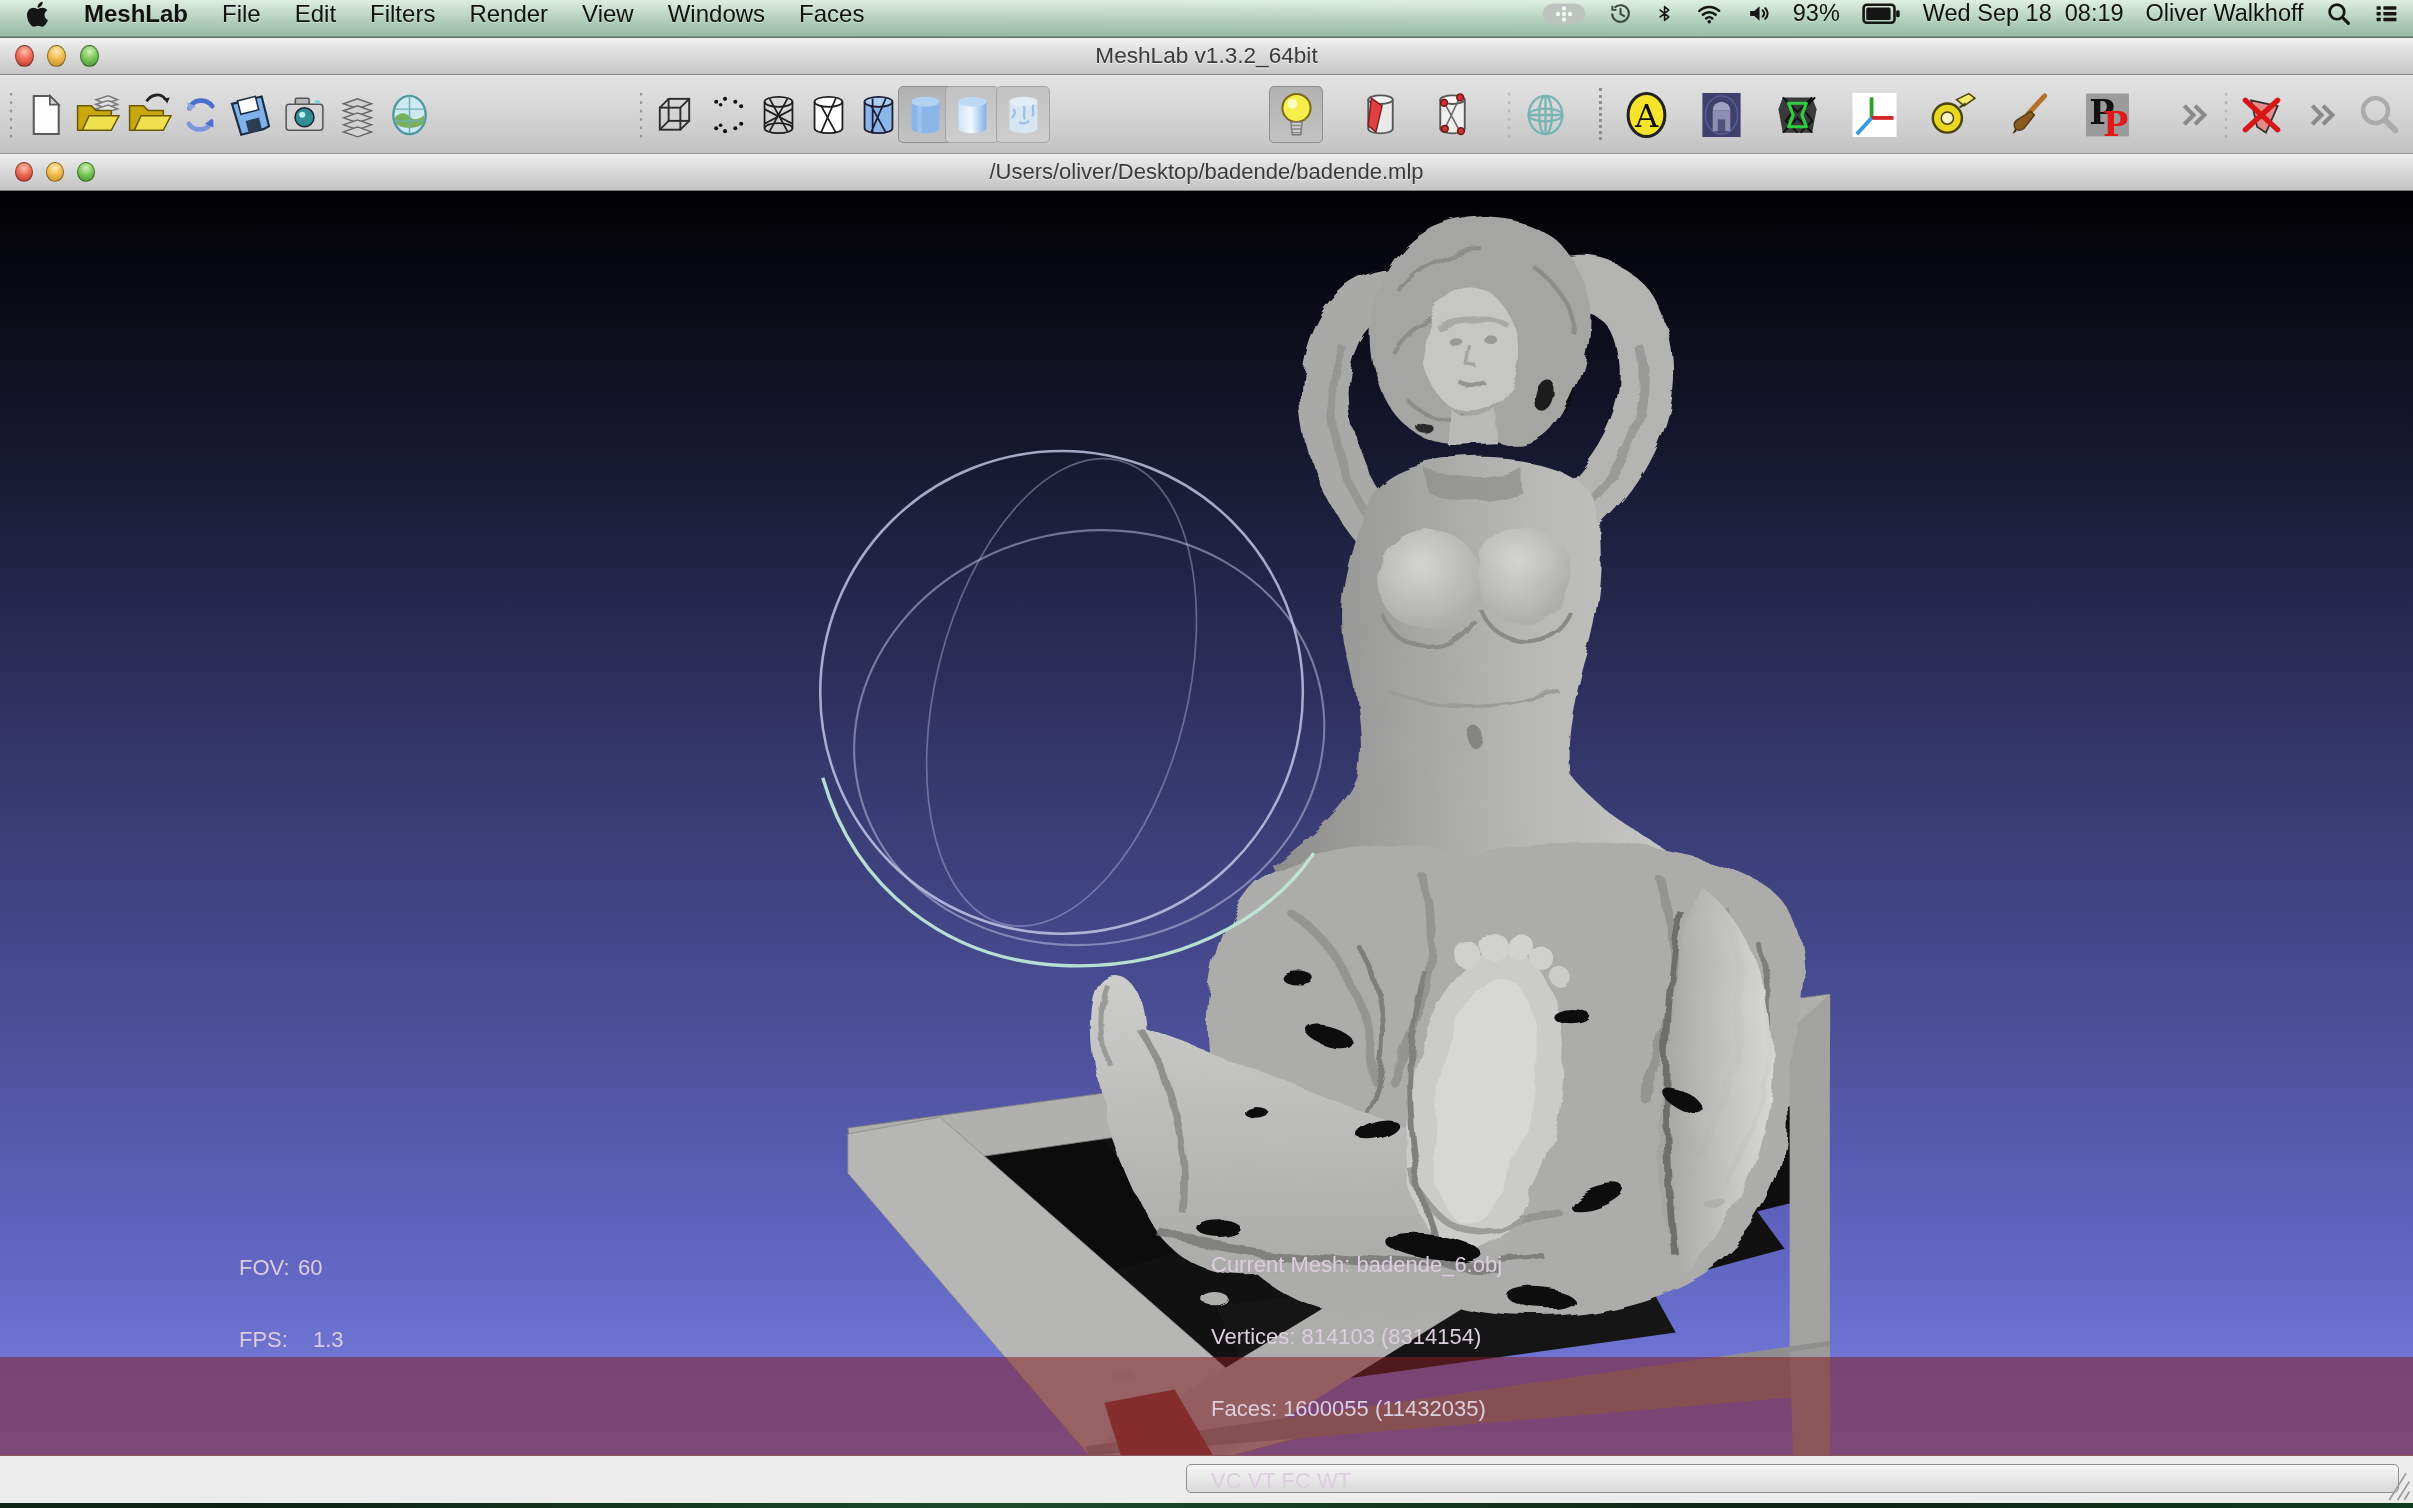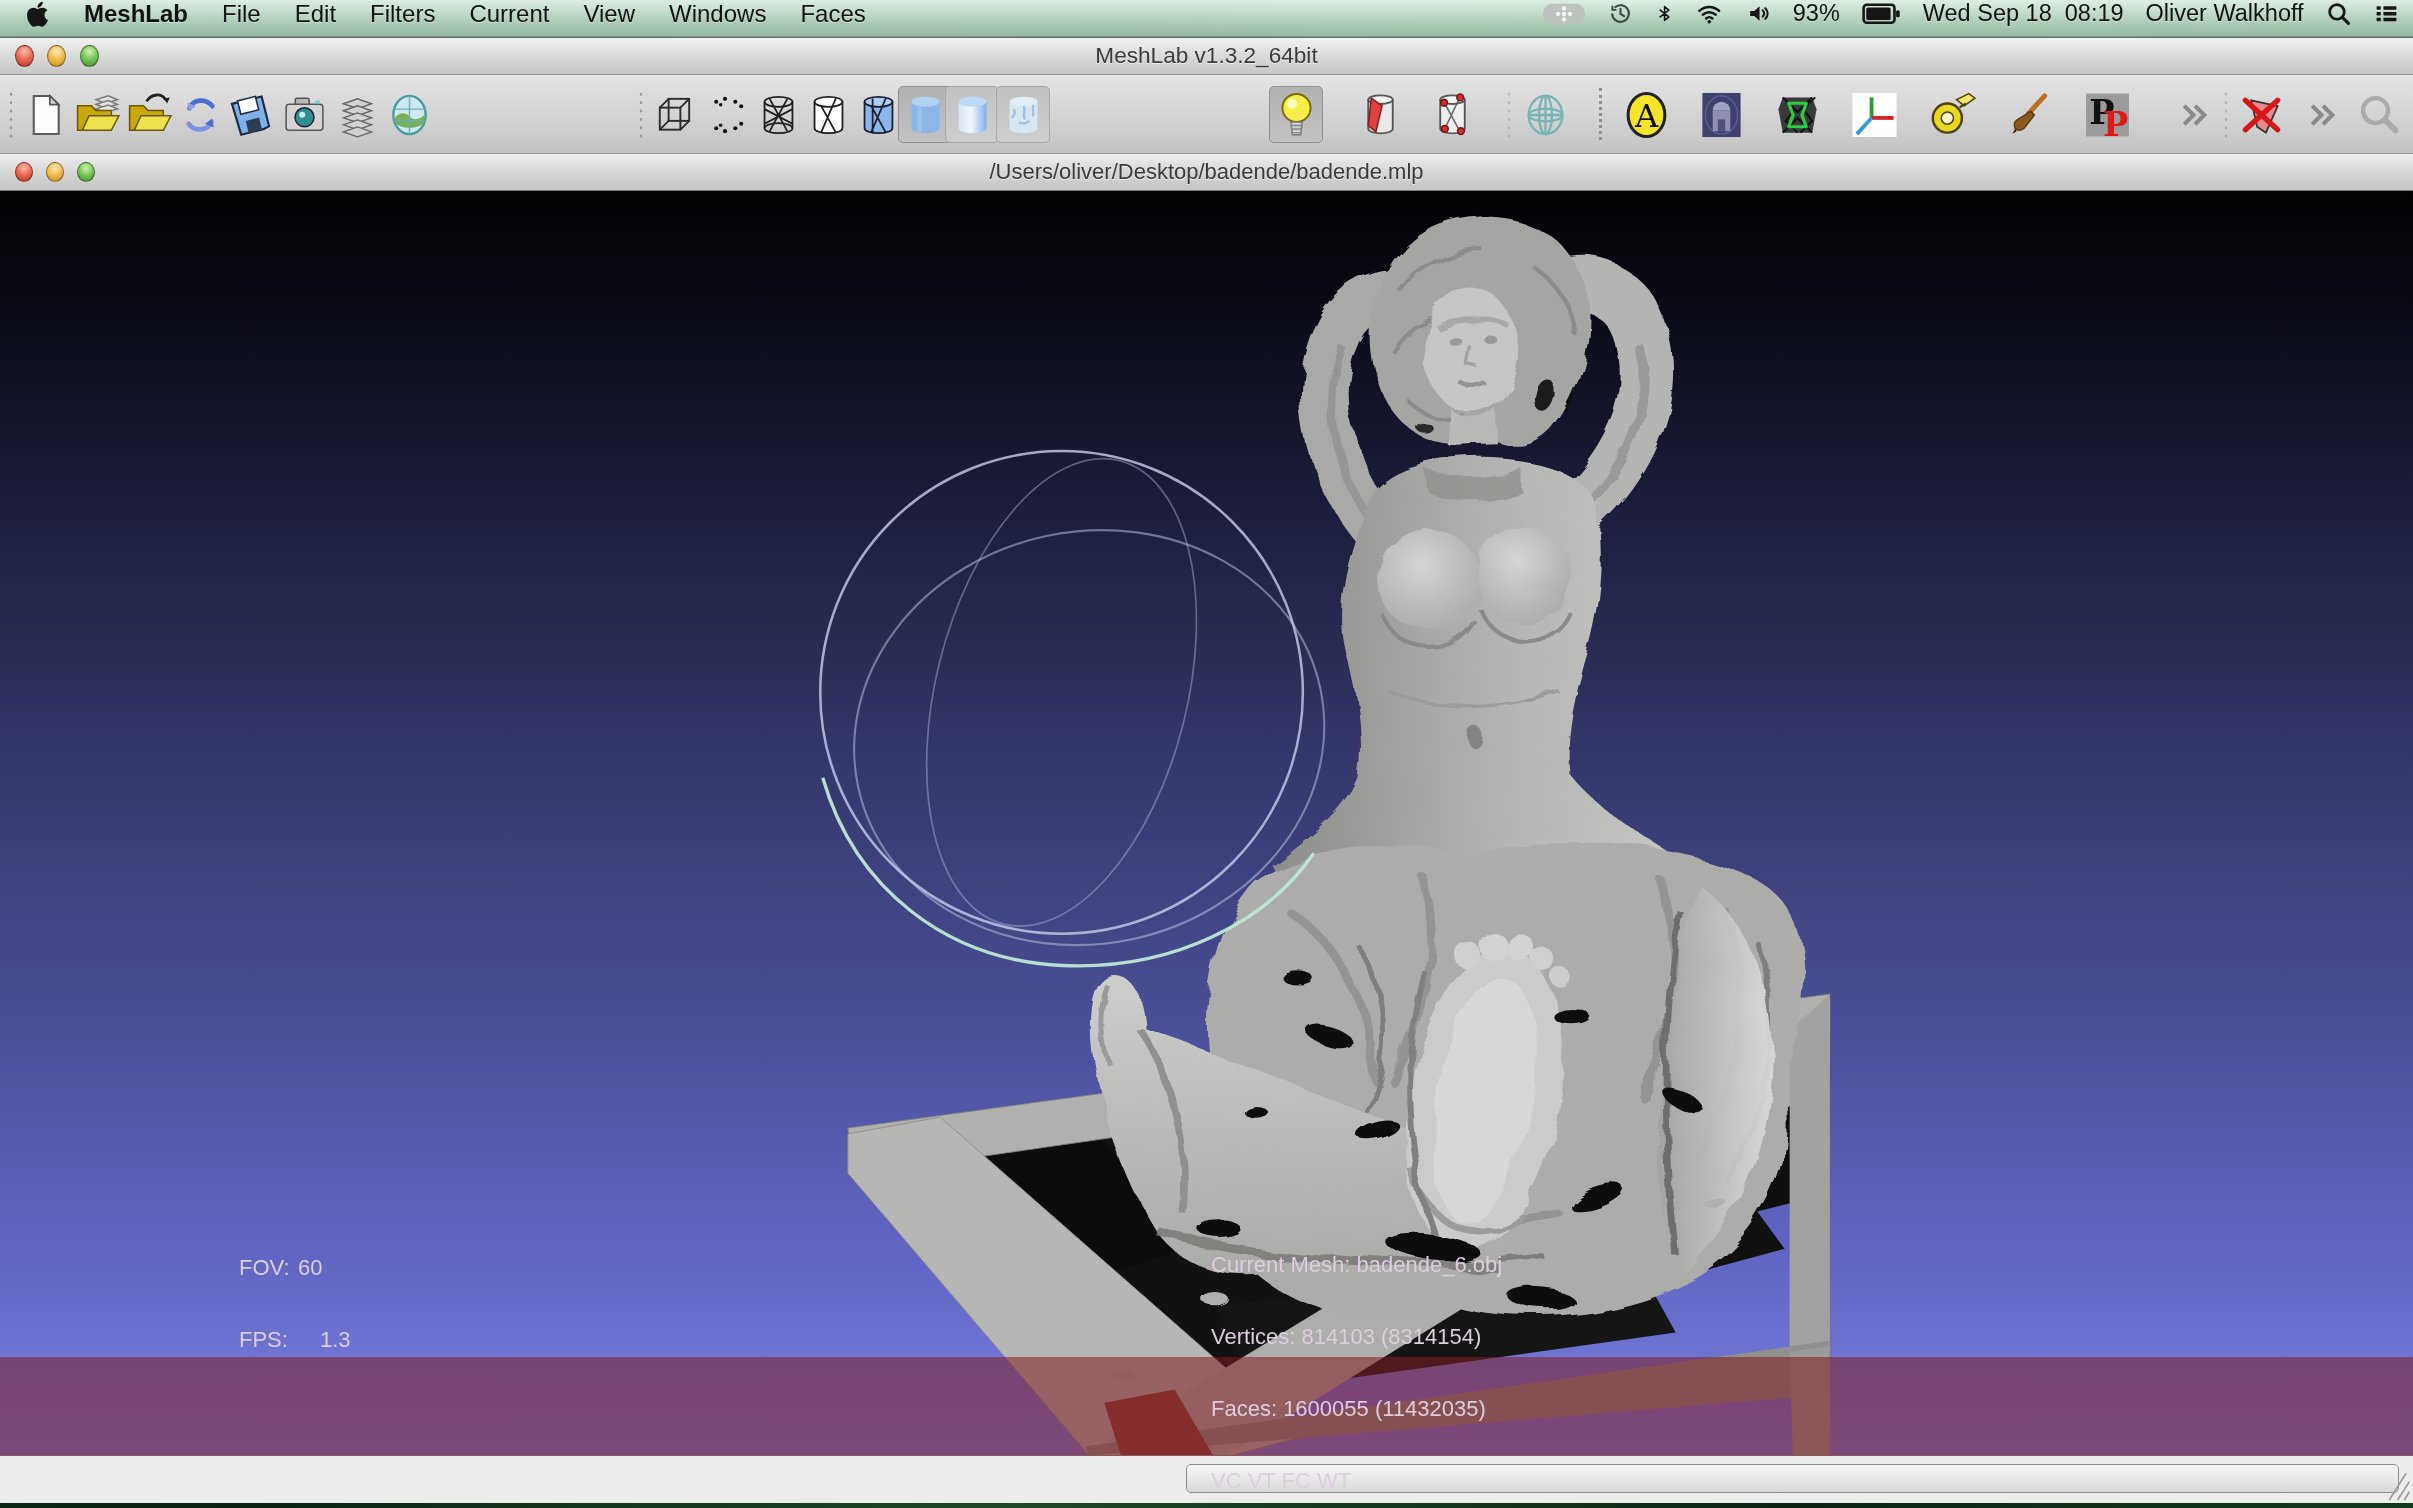--- a/index.html
+++ b/index.html
@@ -68,21 +68,21 @@
     background:linear-gradient(180deg,#010103 0%,#16172e 20%,#34376b 45%,#4b4f97 66%,#6064c0 83%,#7b7fe0 100%);
     overflow:hidden;
   }
   .viewport svg{position:absolute;left:0;top:0;}
   .hudbar{
     position:absolute;left:0;top:1166px;width:100%;height:99px;
     background:rgba(128,30,36,0.55);z-index:5;
   }
   .hud{position:absolute;color:#dccede;font-size:22px;line-height:24px;white-space:pre;z-index:6;}
   .hud .v{margin-left:8.4px;}
-  .hud .vg{margin-left:32px;}
+  .hud .vg{margin-left:25px;}
   .hud-left{left:239px;top:1170px;}
   .hud-right{left:1211px;top:1167px;}
   
   .bottomstrip{
     position:absolute;left:0;top:1417px;width:100%;height:48px;
     background:#ececec;border-top:0.8px solid #9a9a9a;box-sizing:border-box;
   }
   .hthumb{
     position:absolute;left:1186px;top:8.4px;width:1213px;height:28.5px;
     background:linear-gradient(180deg,#f7f7f7,#d9d9d9);
@@ -97,21 +97,21 @@
   <div class="left">
     <span class="micon">
       <svg width="25" height="28.5" viewBox="0 0 384 512">
           <path fill="#161616" d="M318.7 268.7c-.2-36.7 16.4-64.4 50-84.8-18.8-26.9-47.2-41.7-84.7-44.6-35.5-2.8-74.3 20.7-88.5 20.7-15 0-49.4-19.7-76.4-19.7C63.3 141.2 4 184.8 4 273.5c0 26.2 4.8 53.3 14.4 81.2 12.8 36.7 59 126.7 107.2 125.2 25.2-.6 43-17.9 75.8-17.9 31.8 0 48.3 17.9 76.4 17.9 48.6-.7 90.4-82.5 102.6-119.3-65.2-30.7-61.7-90-61.7-91.9zm-56.6-164.2c27.3-32.4 24.8-61.9 24-72.5-24.1 1.4-52 16.4-67.9 34.9-17.5 19.8-27.8 44.3-25.6 71.9 26.1 2 49.9-11.4 69.5-34.3z"></path>
         </svg>
     </span>
     <span class="mi app">MeshLab</span>
     <span class="mi">File</span>
     <span class="mi">Edit</span>
     <span class="mi">Filters</span>
-    <span class="mi">Current</span>
+    <span class="mi">Render</span>
     <span class="mi">View</span>
     <span class="mi">Windows</span>
     <span class="mi">Faces</span>
   </div>
   <div class="right">
     <span class="micon">
       <svg width="44" height="22" viewBox="0 0 52 26">
           <rect x="1" y="1" width="50" height="24" rx="12" fill="#bcc2bd"></rect>
           <g fill="#f4f6f4">
             <circle cx="26" cy="13" r="2.6"></circle>

